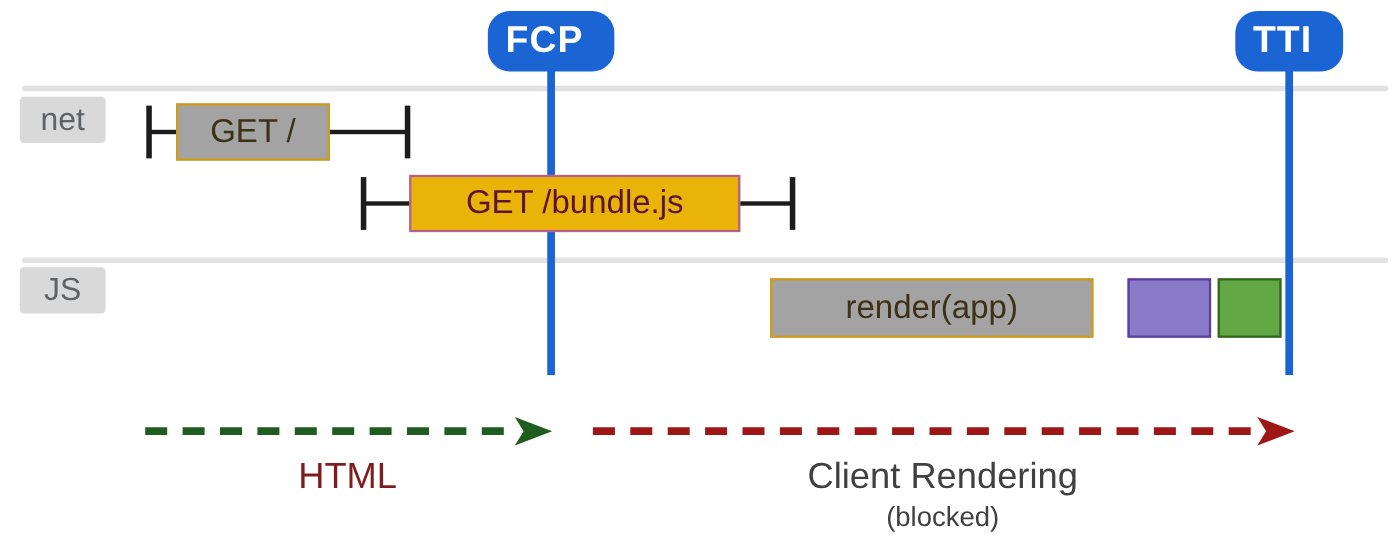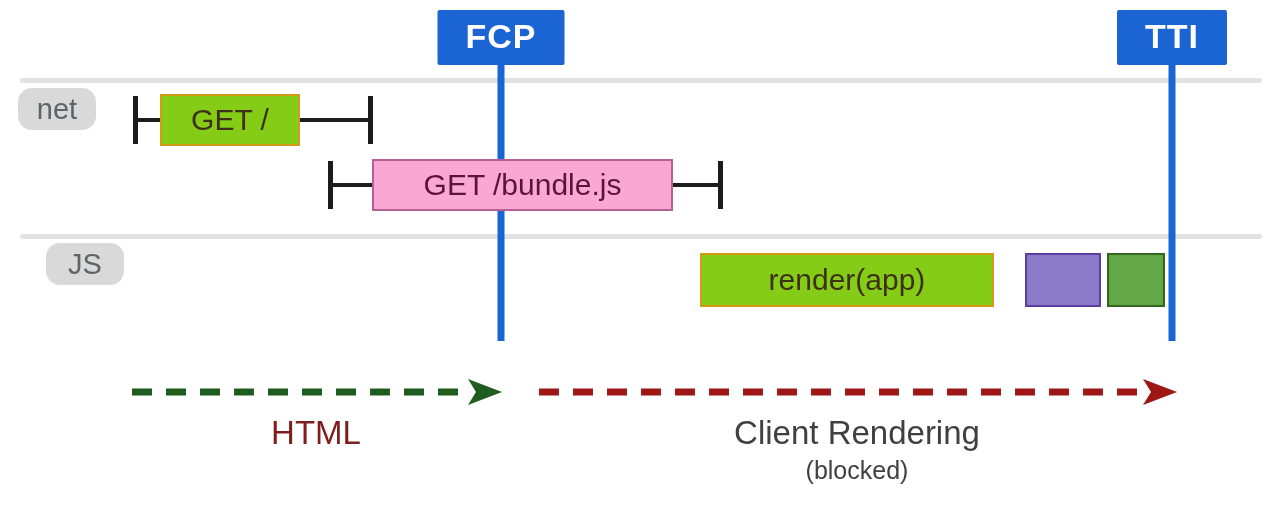--- a/index.html
+++ b/index.html
@@ -28,45 +28,45 @@
     background: #e2e2e2;
     border-radius: 3px;
   }
   #rule-net { top: 78px; }
   #rule-js  { top: 234px; }
 
   
   .lane-chip {
     position: absolute;
     background: #d9d9d9;
-    border-radius: 14px;
+    border-radius: 4px;
     color: #5f6368;
     font-size: 29px;
     line-height: 1;
     display: flex;
     align-items: center;
     justify-content: center;
     letter-spacing: 0px;
   }
   #chip-net { left: 18px; top: 88px; width: 78px; height: 42px; }
-  #chip-js  { left: 18px; top: 243px; width: 78px; height: 42px; margin-left: 28px; }
+  #chip-js  { left: 18px; top: 243px; width: 78px; height: 42px; }
 
   
   .milestone { position: absolute; top: 0; }
   .milestone .pill {
     position: absolute;
     top: 10px;
     transform: translateX(-50%);
     background: #1a64d4;
     color: #ffffff;
     font-size: 34px;
     font-weight: bold;
     line-height: 1;
-    padding: 9px 28px 12px 28px;
-    border-radius: 2px;
+    padding: 9px 28px 12px 16px;
+    border-radius: 20px;
     white-space: nowrap;
     letter-spacing: 1px;
   }
   .milestone .stem {
     position: absolute;
     top: 58px;
     transform: translateX(-50%);
     width: 7px;
     background: #1a64d4;
   }
@@ -98,26 +98,26 @@
     border-width: 2px;
     border-style: solid;
     display: flex;
     align-items: center;
     justify-content: center;
     font-size: 30px;
     line-height: 1;
     white-space: nowrap;
   }
   .box-yellow {
-    background: #84cc16;
+    background: #a3a3a3;
     border-color: #d29b14;
     color: #3d3016;
   }
   .box-pink {
-    background: #f9a8d4;
+    background: #eab308;
     border-color: #b55f93;
     color: #5d1338;
   }
   .box-purple {
     background: #8a7bc8;
     border-color: #5b3fa0;
   }
   .box-green {
     background: #62a844;
     border-color: #35661f;

